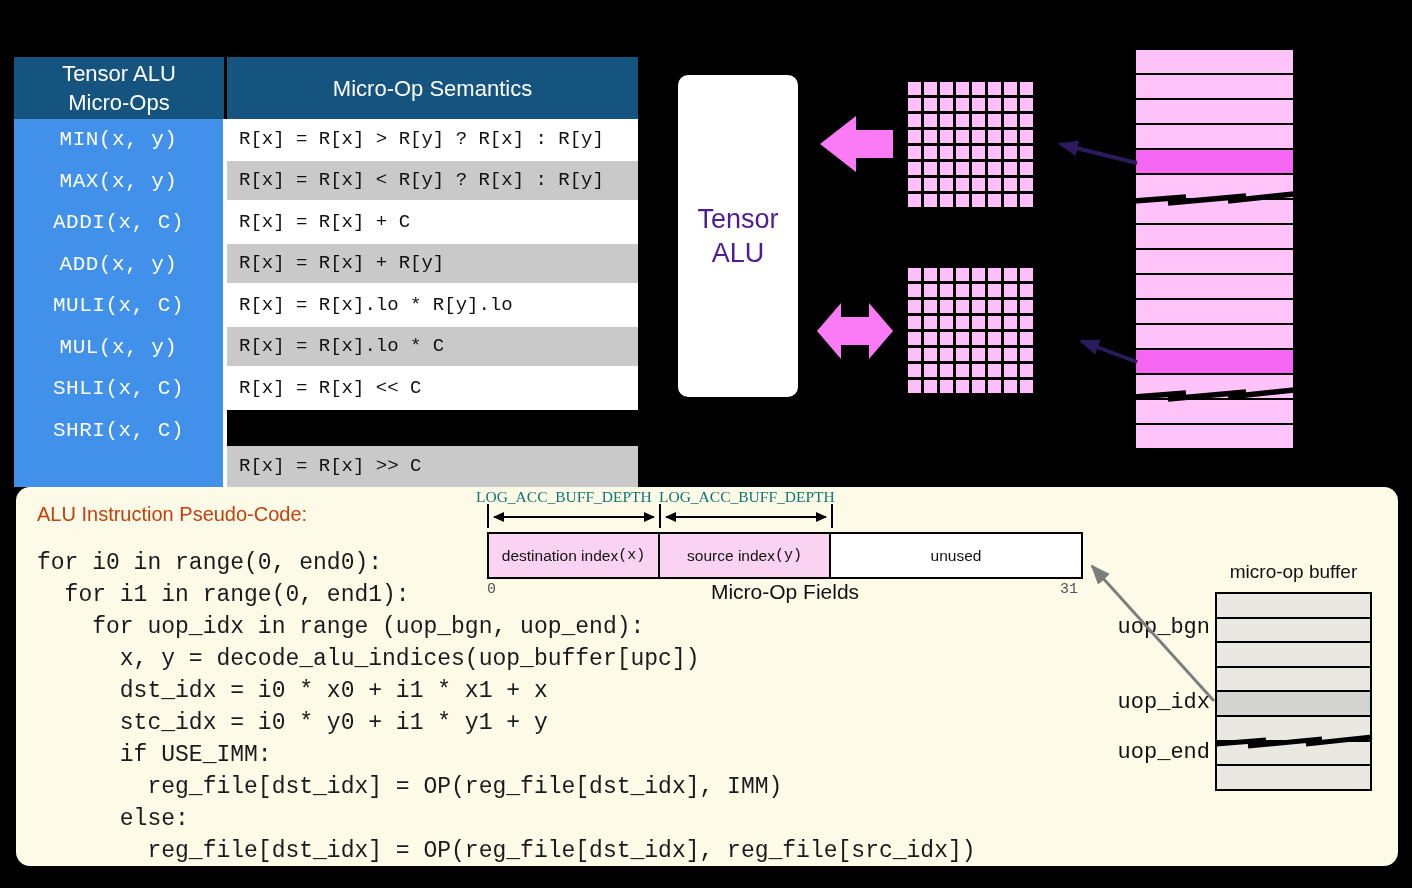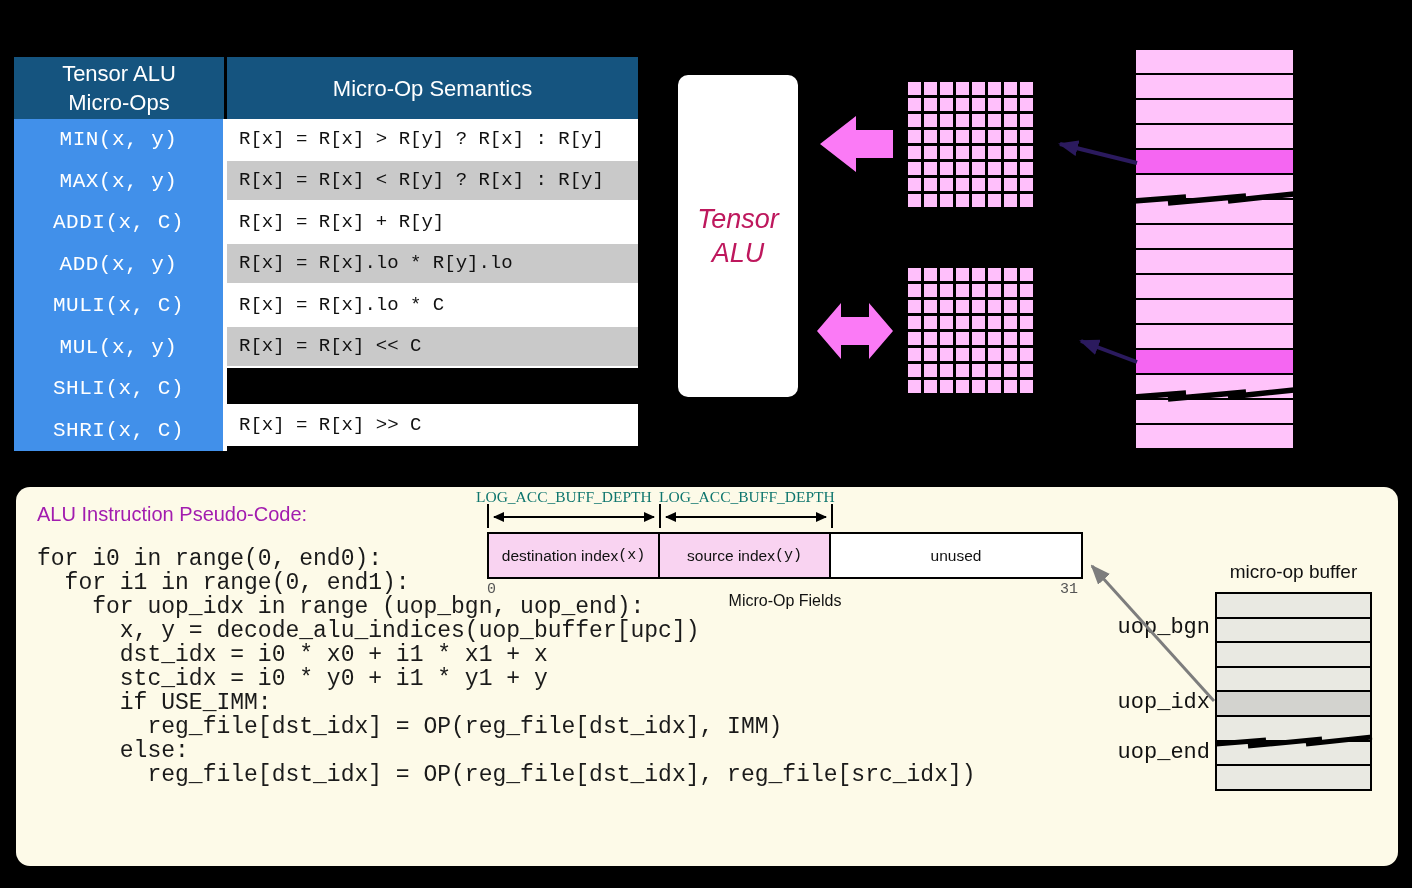--- a/index.html
+++ b/index.html
@@ -21,51 +21,51 @@
   .sem-col{flex:1;}
   .sem{height:41.5px;box-sizing:border-box;border-bottom:2px solid #fff;background:#fff;
        display:flex;align-items:center;padding-left:12px;
        font-family:"Liberation Mono",monospace;font-size:19px;color:#111;}
   .sem:nth-child(even){background:#C9C9C9;}
   .sem:last-child{border-bottom:none;margin-top:36px;}
 
   
   .alu-box{left:678px;top:75px;width:120px;height:322px;background:#fff;border-radius:10px;
            display:flex;align-items:center;justify-content:center;text-align:center;
-           font-size:27px;line-height:34px;color:#be185d;white-space:pre-line;font-style:italic;}
+           font-size:27px;line-height:34px;color:#4c1d95;white-space:pre-line;}
 
   
   .grid{position:absolute;left:908px;display:grid;grid-template-columns:repeat(8,13px);
         grid-auto-rows:13px;gap:3px;}
   .grid-top{top:82px;} .grid-bot{top:268px;}
   .gcell{background:#FFBFFB;}
 
   
   .regfile{left:1136px;top:50px;width:157px;}
   .regfile .mrow{height:23px;margin-bottom:2px;background:#FFC3FA;}
   .regfile .mrow.hl{background:#F566F2;}
 
   
   .panel{left:16px;top:487px;width:1382px;height:379px;background:#FDFAE8;border-radius:14px;}
-  .pc-title{left:21px;top:16px;font-size:20px;color:#a21caf;}
+  .pc-title{left:21px;top:16px;font-size:20px;color:#c2410c;}
   .code{left:21px;top:60px;margin:0;font-family:"Liberation Mono",monospace;
-        font-size:23px;line-height:24px;color:#1a1a1a;white-space:pre;}
+        font-size:23px;line-height:32px;color:#1a1a1a;white-space:pre;}
 
   .log-label{font-family:Liberation Serif, serif;font-size:15.5px;color:#0f766e;top:1px;}
   .field-box{left:471px;top:45px;width:596px;height:47px;border:2.5px solid #000;background:#fff;
              display:flex;box-sizing:border-box;}
   .fcell{display:flex;align-items:center;justify-content:center;font-size:15.5px;color:#111;
          box-sizing:border-box;}
   .fcell .fvar{font-family:"Liberation Mono",monospace;font-size:15px;}
   .f-dst,.f-src{width:171px;background:#F9D3F1;border-right:2.5px solid #000;}
   .f-unused{flex:1;background:#fff;}
   .bit{font-family:"Liberation Mono",monospace;font-size:15px;color:#555;}
   .bit-0{left:471px;top:94px;}
   .bit-31{left:1002px;top:94px;width:60px;text-align:right;}
-  .fields-caption{left:471px;top:105px;width:596px;text-align:center;font-size:16px;color:#111;}
+  .fields-caption{left:471px;top:93px;width:596px;text-align:center;font-size:21px;color:#111;}
 
   
   .buf-title{left:1199px;top:74px;width:157px;text-align:center;font-size:19px;color:#111;}
   .uopbuf{left:1199px;top:105px;width:157px;border:2px solid #000;box-sizing:border-box;}
   .uopbuf .mrow{height:22.6px;border-bottom:2px solid #000;background:#E9E9E2;}
   .uopbuf .mrow:last-child{border-bottom:none;}
   .uopbuf .mrow.hl{background:#D3D3CF;}
   .uop-label{font-family:"Liberation Mono",monospace;font-size:22px;color:#111;
              width:124px;text-align:right;left:1070px;}
   .ul-bgn{top:128px;} .ul-idx{top:203px;} .ul-end{top:253px;}
@@ -90,20 +90,21 @@
         <div class="op">ADDI(x, C)</div>
         <div class="op">ADD(x, y)</div>
         <div class="op">MULI(x, C)</div>
         <div class="op">MUL(x, y)</div>
         <div class="op">SHLI(x, C)</div>
         <div class="op">SHRI(x, C)</div>
       </div>
       <div class="sem-col">
         <div class="sem">R[x] = R[x] &gt; R[y] ? R[x] : R[y]</div>
         <div class="sem">R[x] = R[x] &lt; R[y] ? R[x] : R[y]</div>
+        <div class="sem">R[x] = R[x] + C</div>
         <div class="sem">R[x] = R[x] + R[y]</div>
         <div class="sem">R[x] = R[x].lo * R[y].lo</div>
         <div class="sem">R[x] = R[x].lo * C</div>
         <div class="sem">R[x] = R[x] &lt;&lt; C</div>
         <div class="sem">R[x] = R[x] &gt;&gt; C</div>
       </div>
     </div>
   </div>
 
   <div class="abs alu-box">Tensor

